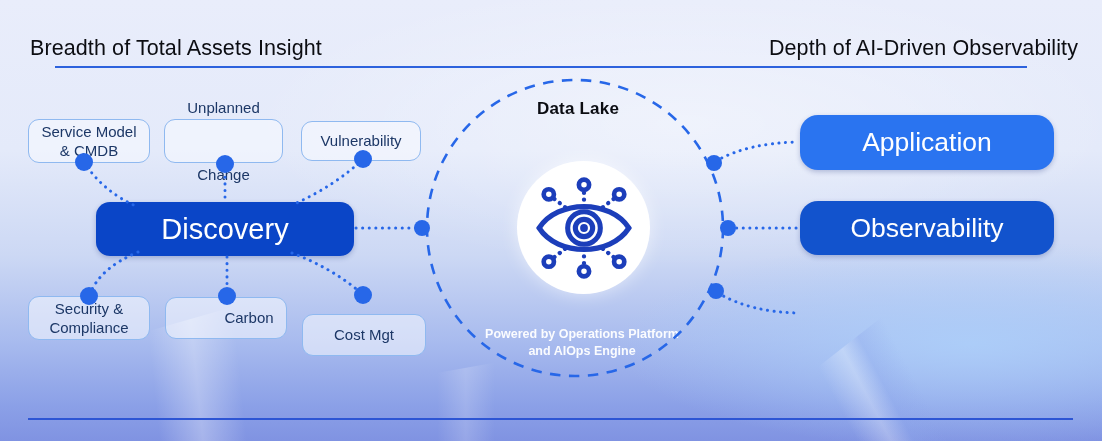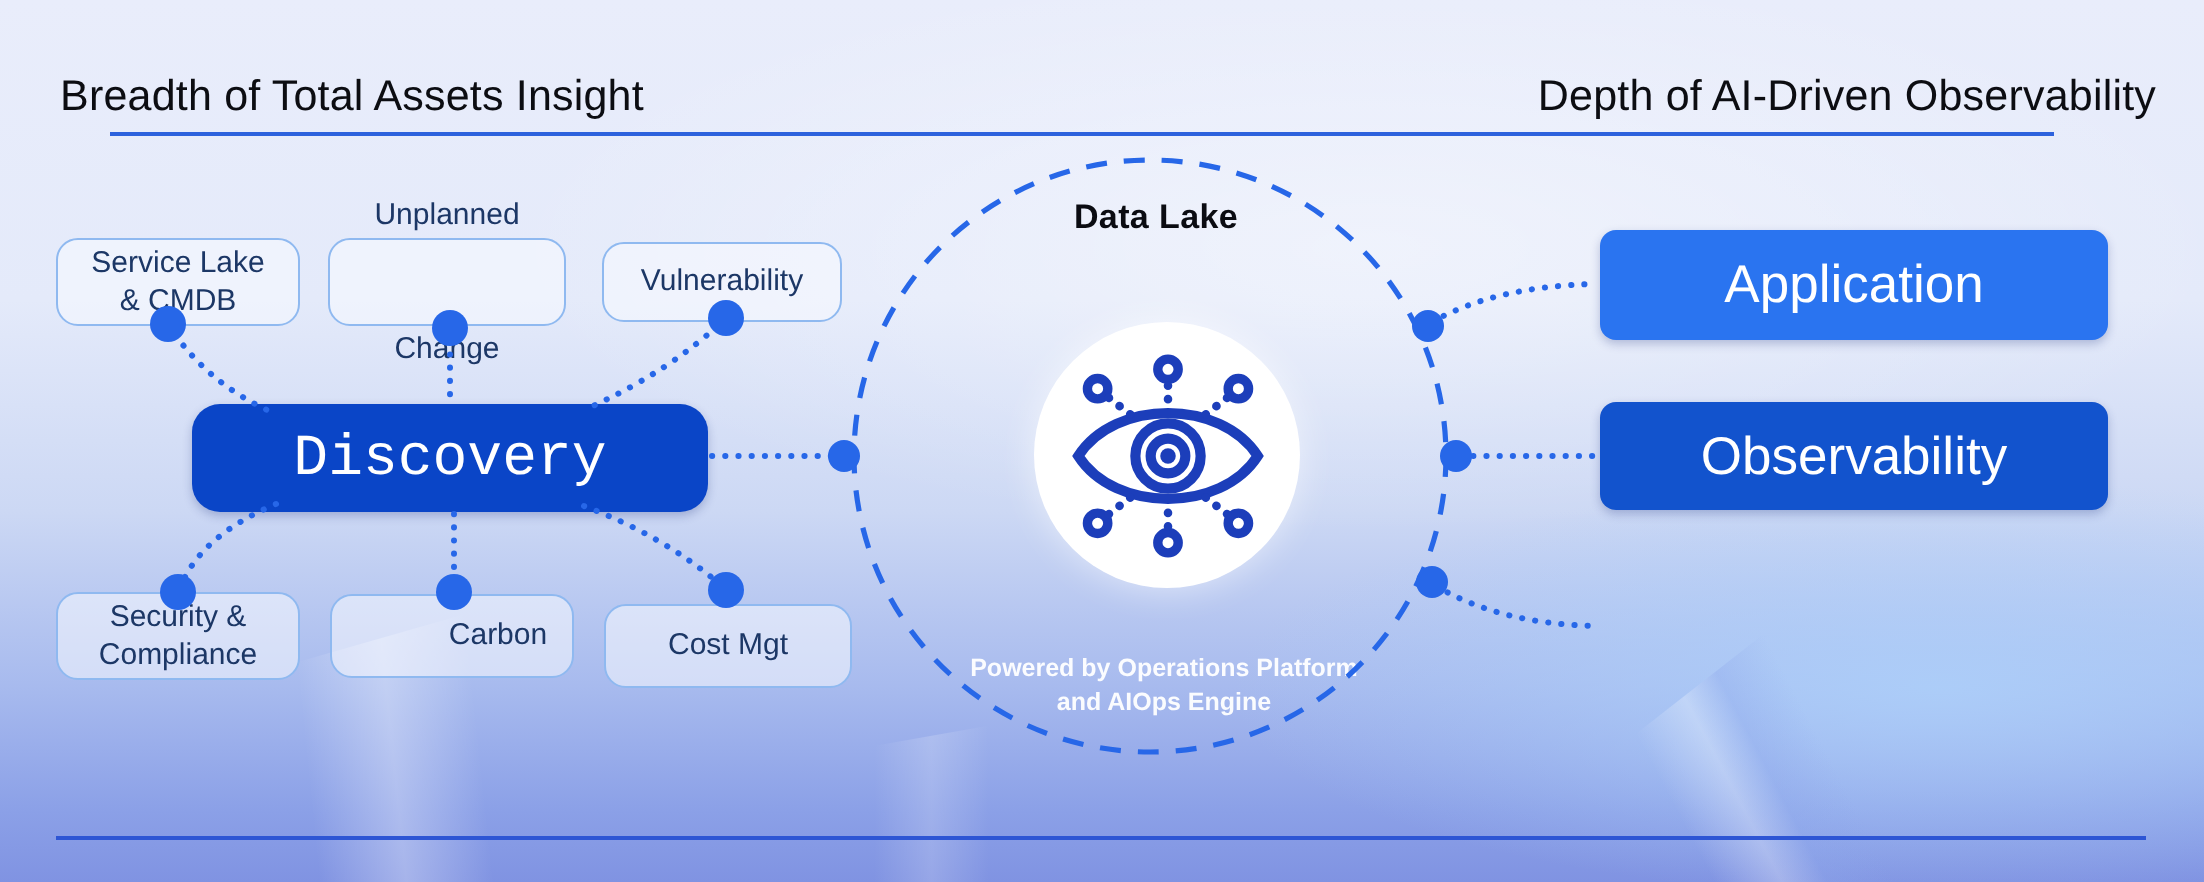--- a/index.html
+++ b/index.html
@@ -31,32 +31,31 @@
     background:rgba(247,250,255,0.55);
     color:#1c3766; font-size:15px; line-height:1.28; text-align:center;
     display:flex; flex-direction:column; justify-content:center; align-items:center;
   }
   .chip span{display:block;}
   .b1{left:28px;  top:119px; width:122px; height:44px;}
   .b2{left:164px; top:119px; width:119px; height:44px;gap:48px;}
   .b3{left:301px; top:121px; width:120px; height:40px;}
   .b4{left:28px;  top:296px; width:122px; height:44px;}
   .b5{left:165px; top:297px; width:122px; height:42px;padding-left:46px;}
-  .b6{left:302px; top:302px; width:124px; height:42px;}
+  .b6{left:302px; top:314px; width:124px; height:42px;}
 
   .hub{
     position:absolute; z-index:2; left:96px; top:202px; width:258px; height:54px;
     border-radius:14px; color:#ffffff; font-size:29px;
     display:flex; align-items:center; justify-content:center;
     box-shadow:0 2px 5px rgba(20,40,120,0.25);
-    font-family:Liberation Mono, monospace;
   }
   .rbtn{
     position:absolute; z-index:2; left:800px; width:254px; height:54px;
-    border-radius:8px; color:#ffffff; font-size:26.5px;
+    border-radius:18px; color:#ffffff; font-size:26.5px;
     display:flex; align-items:center; justify-content:center;
     box-shadow:0 2px 5px rgba(20,40,120,0.25);
   }
   .r1{top:115px; height:55px;}
   .r2{top:201px;}
   .r3{top:287px; height:53px;}
 
   .datalake-title{position:absolute; z-index:2; left:475px; top:99px; width:206px; text-align:center;
     font-size:17px; font-weight:bold; color:#0b0c12; letter-spacing:0.2px;}
   .white-circle{position:absolute; z-index:2; left:517px; top:161px; width:133px; height:133px;
@@ -77,21 +76,21 @@
   <div class="swoosh s1"></div>
   <div class="swoosh s2"></div>
   <div class="swoosh s3"></div>
 
   <div class="hdr hdr-left">Breadth of Total Assets Insight</div>
   <div class="hdr hdr-right">Depth of AI-Driven Observability</div>
   <div class="rule-top"></div>
   <div class="rule-bottom"></div>
 
   <div class="chip b1">
-    <span>Service Lake</span>
+    <span>Service Model</span>
     <span>&amp; CMDB</span>
   </div>
   <div class="chip b2">
     <span>Unplanned</span>
     <span>Change</span>
   </div>
   <div class="chip b3">
     <span>Vulnerability</span>
   </div>
   <div class="chip b4">

